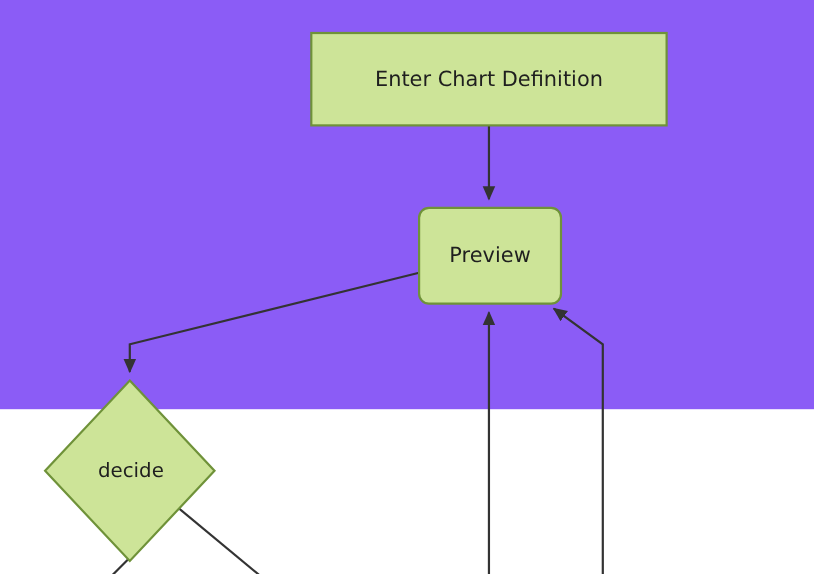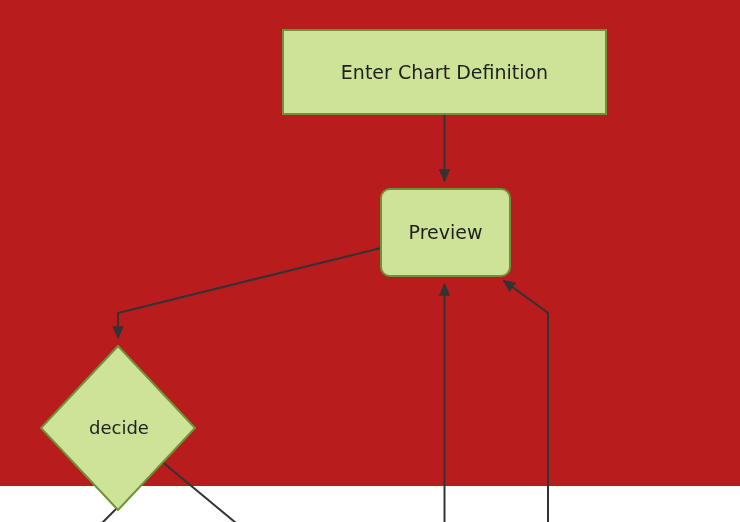--- a/index.html
+++ b/index.html
@@ -10,22 +10,22 @@
   }
   body {
     width: 740px;
     height: 522px;
     overflow: hidden;
     font-family: "DejaVu Sans", "Liberation Sans", sans-serif;
   }
   #diagram-canvas {
     position: relative;
     width: 740px;
-    height: 486px;
-    background: #b91c1c;
+    height: 372px;
+    background: #8b5cf6;
   }
   #flow-svg {
     position: absolute;
     top: 0;
     left: 0;
     width: 740px;
     height: 522px;
     display: block;
   }
   .node-shape {

